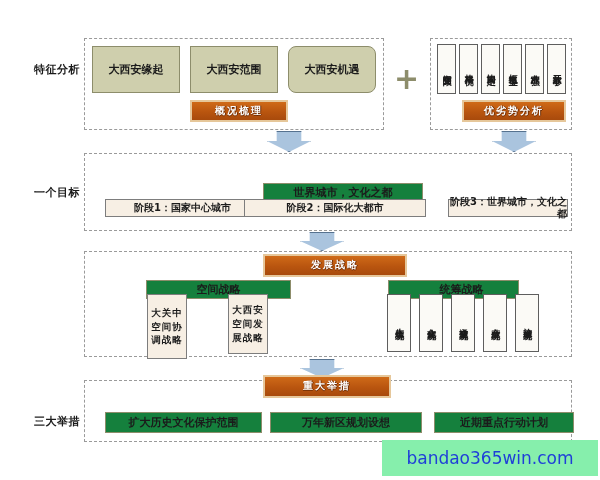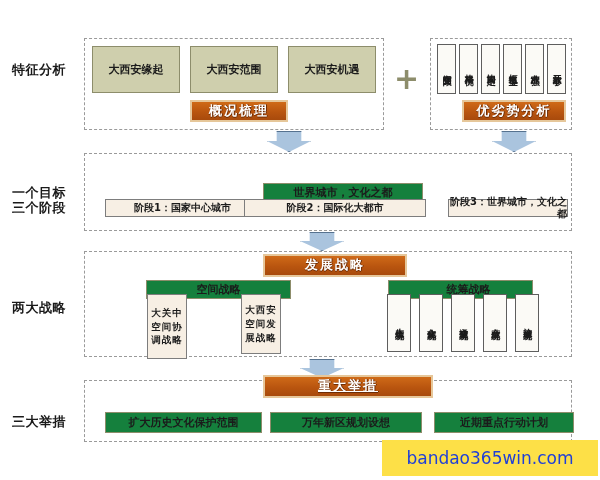--- a/index.html
+++ b/index.html
@@ -11,25 +11,25 @@
   }
   #canvas {
     position: relative;
     width: 600px; height: 480px;
     background: #ffffff;
   }
 
   
   .row-label {
     position: absolute;
-    left: 12px;
+    left: 18px;
     width: 78px;
-    text-align: left;
+    text-align: center;
     font-weight: bold;
-    font-size: 13px;
+    font-size: 11px;
     color: #1a1a1a;
     line-height: 15px;
     letter-spacing: 0.5px;
   }
 
   
   .dashed-box {
     position: absolute;
     border: 1px dashed #9a9a9a;
     background: transparent;
@@ -76,21 +76,21 @@
     text-orientation: upright;
     letter-spacing: 1px;
     line-height: 1.05;
     padding: 2px 0;
   }
   
   .orange {
     background: linear-gradient(180deg,#cf6a18 0%, #b9550f 55%, #a84a0c 100%);
     border: 2px solid #e6c79a;
     color: #ffffff;
-    font-size: 13px;
+    font-size: 10px;
     text-shadow: 0 1px 0 #6d2c05, 1px 0 0 #6d2c05;
     letter-spacing: 2px;
   }
 
   
   .stack {
     flex-direction: column;
     font-size: 9.5px;
     letter-spacing: 1px;
     line-height: 1.45;
@@ -111,42 +111,42 @@
     position: absolute;
     background: #aac4de;
     border: 1px solid #56728f;
     box-sizing: border-box;
     clip-path: polygon(22% 0%, 78% 0%, 78% 48%, 100% 48%, 50% 100%, 0% 48%, 22% 48%);
   }
 
   
   .watermark {
     position: absolute;
-    background: #fde047;
+    background: #86efac;
     color: #1f3fd8;
     display: flex;
     align-items: center;
     justify-content: center;
     font-size: 17px;
     font-family: "DejaVu Sans", "Liberation Sans", sans-serif;
     letter-spacing: 0px;
   }
 </style>
 </head>
 <body>
 
 <div id="canvas">
 
   <div class="row-label" style="top:62px;">特征分析</div>
 
   <div class="dashed-box" style="left:84px; top:38px; width:300px; height:92px;"></div>
 
   <div class="box olive" style="left:92px; top:46px; width:88px; height:47px;">大西安缘起</div>
   <div class="box olive" style="left:190px; top:46px; width:88px; height:47px;">大西安范围</div>
-  <div class="box olive" style="left:288px; top:46px; width:88px; height:47px;">大西安机遇</div>
+  <div class="box olive" style="left:288px; top:46px; width:88px; height:47px;border-radius:8px;">大西安机遇</div>
 
   <div class="box orange" style="left:190px; top:100px; width:98px; height:22px;">概况梳理</div>
 
   <div class="plus" style="left:394px; top:64px;">+</div>
 
   <div class="dashed-box" style="left:430px; top:38px; width:142px; height:92px;"></div>
 
   <div class="box chip" style="left:437px; top:44px; width:19px; height:50px;">空间受限</div>
   <div class="box chip" style="left:459px; top:44px; width:19px; height:50px;">格局不优</div>
   <div class="box chip" style="left:481px; top:44px; width:19px; height:50px;">协同不足</div>
@@ -154,66 +154,64 @@
   <div class="box chip" style="left:525px; top:44px; width:19px; height:50px;">产业不强</div>
   <div class="box chip" style="left:547px; top:44px; width:19px; height:50px;">开放不够</div>
 
   <div class="box orange" style="left:462px; top:100px; width:104px; height:22px;">优劣势分析</div>
 
   <div class="arrow" style="left:267px; top:131px; width:44px; height:21px;"></div>
   <div class="arrow" style="left:492px; top:131px; width:44px; height:21px;"></div>
 
   <div class="row-label" style="top:185px;">
     <div>一个目标</div>
-    <div>三个阶段</div>
   </div>
 
   <div class="dashed-box" style="left:84px; top:153px; width:488px; height:78px;"></div>
 
   <div class="box olive-bar" style="left:263px; top:183px; width:160px; height:20px;">世界城市，文化之都</div>
 
   <div class="box cream" style="left:105px; top:199px; width:155px; height:18px;">阶段1：国家中心城市</div>
   <div class="box cream" style="left:244px; top:199px; width:182px; height:18px;">阶段2：国际化大都市</div>
   <div class="box cream" style="left:448px; top:199px; width:120px; height:18px;">阶段3：世界城市，文化之都</div>
 
   <div class="arrow" style="left:300px; top:232px; width:44px; height:19px;"></div>
 
-  <div class="row-label" style="top:300px;">两大战略</div>
 
   <div class="dashed-box" style="left:84px; top:251px; width:488px; height:106px;"></div>
 
   <div class="box orange" style="left:263px; top:254px; width:144px; height:23px;">发展战略</div>
 
   <div class="box olive-bar" style="left:146px; top:280px; width:145px; height:19px;">空间战略</div>
-  <div class="box olive-bar" style="left:388px; top:280px; width:145px; height:19px;padding-left:16px;">统筹战略</div>
+  <div class="box olive-bar" style="left:388px; top:280px; width:131px; height:19px;padding-left:16px;">统筹战略</div>
 
   <div class="box cream stack" style="left:147px; top:294px; width:40px; height:65px;">
     <span>大关中</span>
     <span>空间协</span>
     <span>调战略</span>
   </div>
-  <div class="box cream stack" style="left:241px; top:294px; width:40px; height:60px;">
+  <div class="box cream stack" style="left:228px; top:294px; width:40px; height:60px;">
     <span>大西安</span>
     <span>空间发</span>
     <span>展战略</span>
   </div>
 
   <div class="box chip" style="left:387px; top:294px; width:24px; height:58px;">生态统筹</div>
   <div class="box chip" style="left:419px; top:294px; width:24px; height:58px;">文化统筹</div>
   <div class="box chip" style="left:451px; top:294px; width:24px; height:58px;">交通统筹</div>
   <div class="box chip" style="left:483px; top:294px; width:24px; height:58px;">产业统筹</div>
   <div class="box chip" style="left:515px; top:294px; width:24px; height:58px;">旅游统筹</div>
 
   <div class="arrow" style="left:300px; top:359px; width:44px; height:19px;"></div>
 
   <div class="row-label" style="top:414px;">三大举措</div>
 
   <div class="dashed-box" style="left:84px; top:380px; width:488px; height:62px;"></div>
 
-  <div class="box orange" style="left:263px; top:375px; width:170px; height:23px;text-decoration:underline;">重大举措</div>
+  <div class="box orange" style="left:263px; top:375px; width:128px; height:23px;">重大举措</div>
 
   <div class="box olive-bar" style="left:105px; top:412px; width:157px; height:21px;">扩大历史文化保护范围</div>
   <div class="box olive-bar" style="left:270px; top:412px; width:152px; height:21px;">万年新区规划设想</div>
   <div class="box olive-bar" style="left:434px; top:412px; width:140px; height:21px;">近期重点行动计划</div>
 
   <div class="watermark" style="left:382px; top:440px; width:216px; height:36px;">bandao365win.com</div>
 
 </div>
 
 </body></html>

